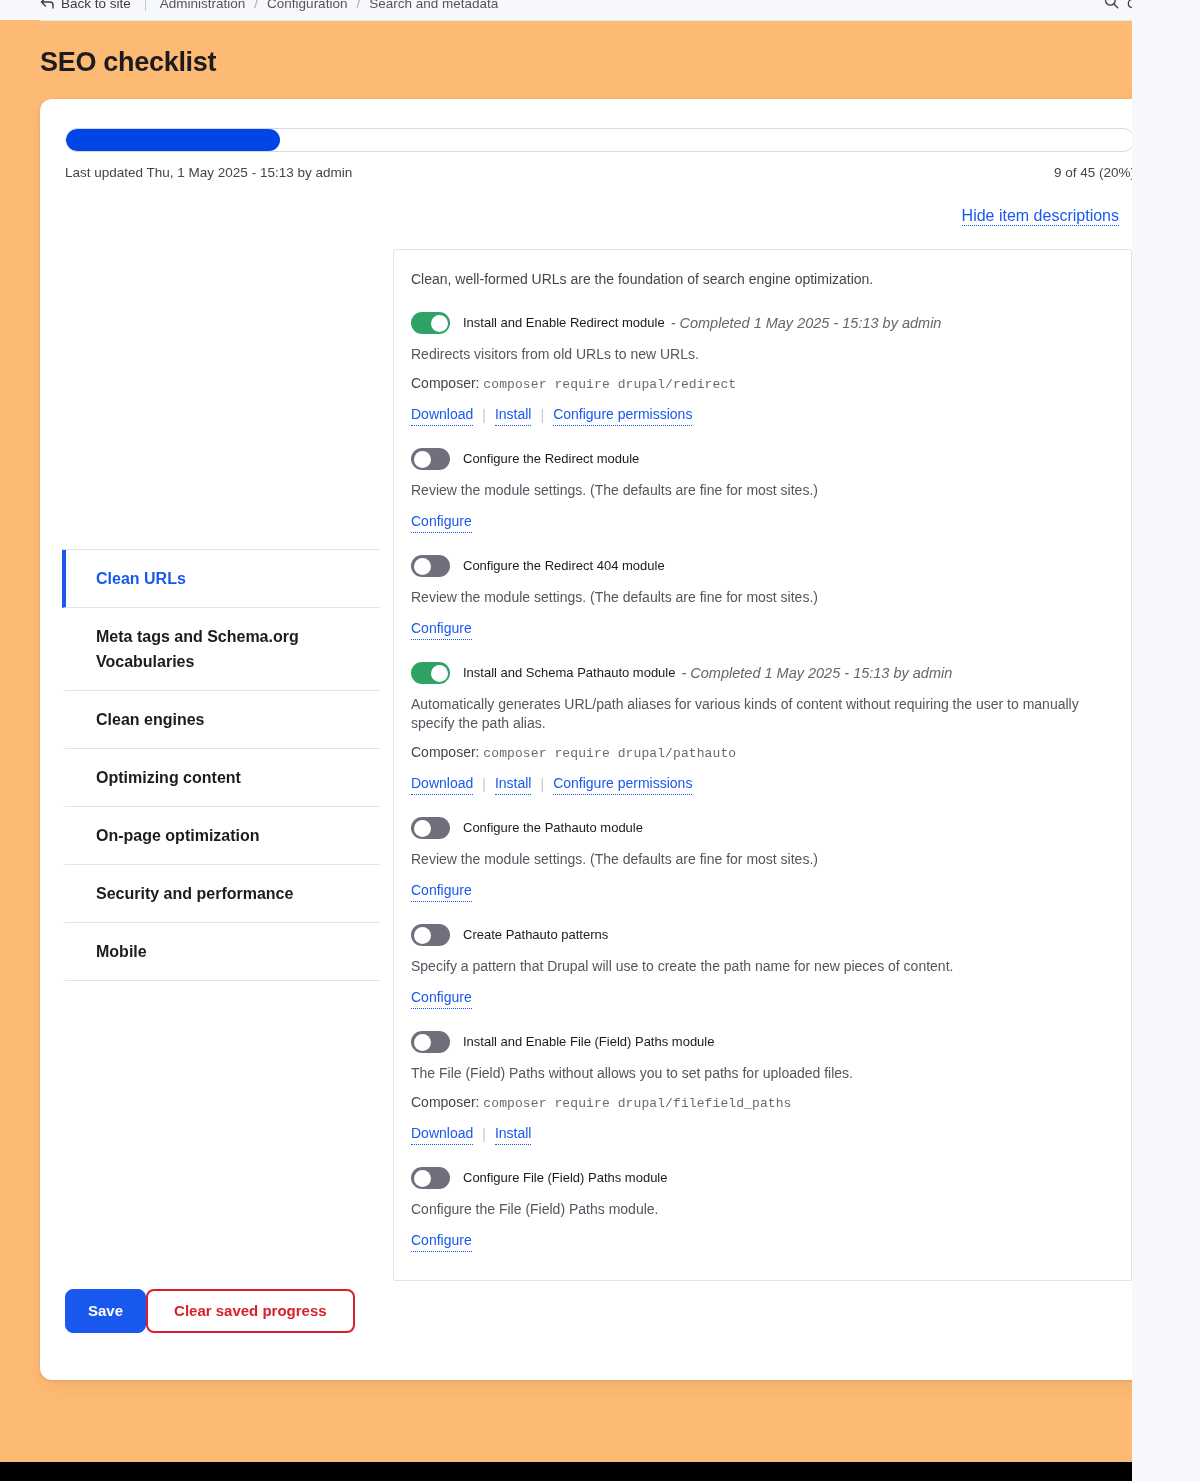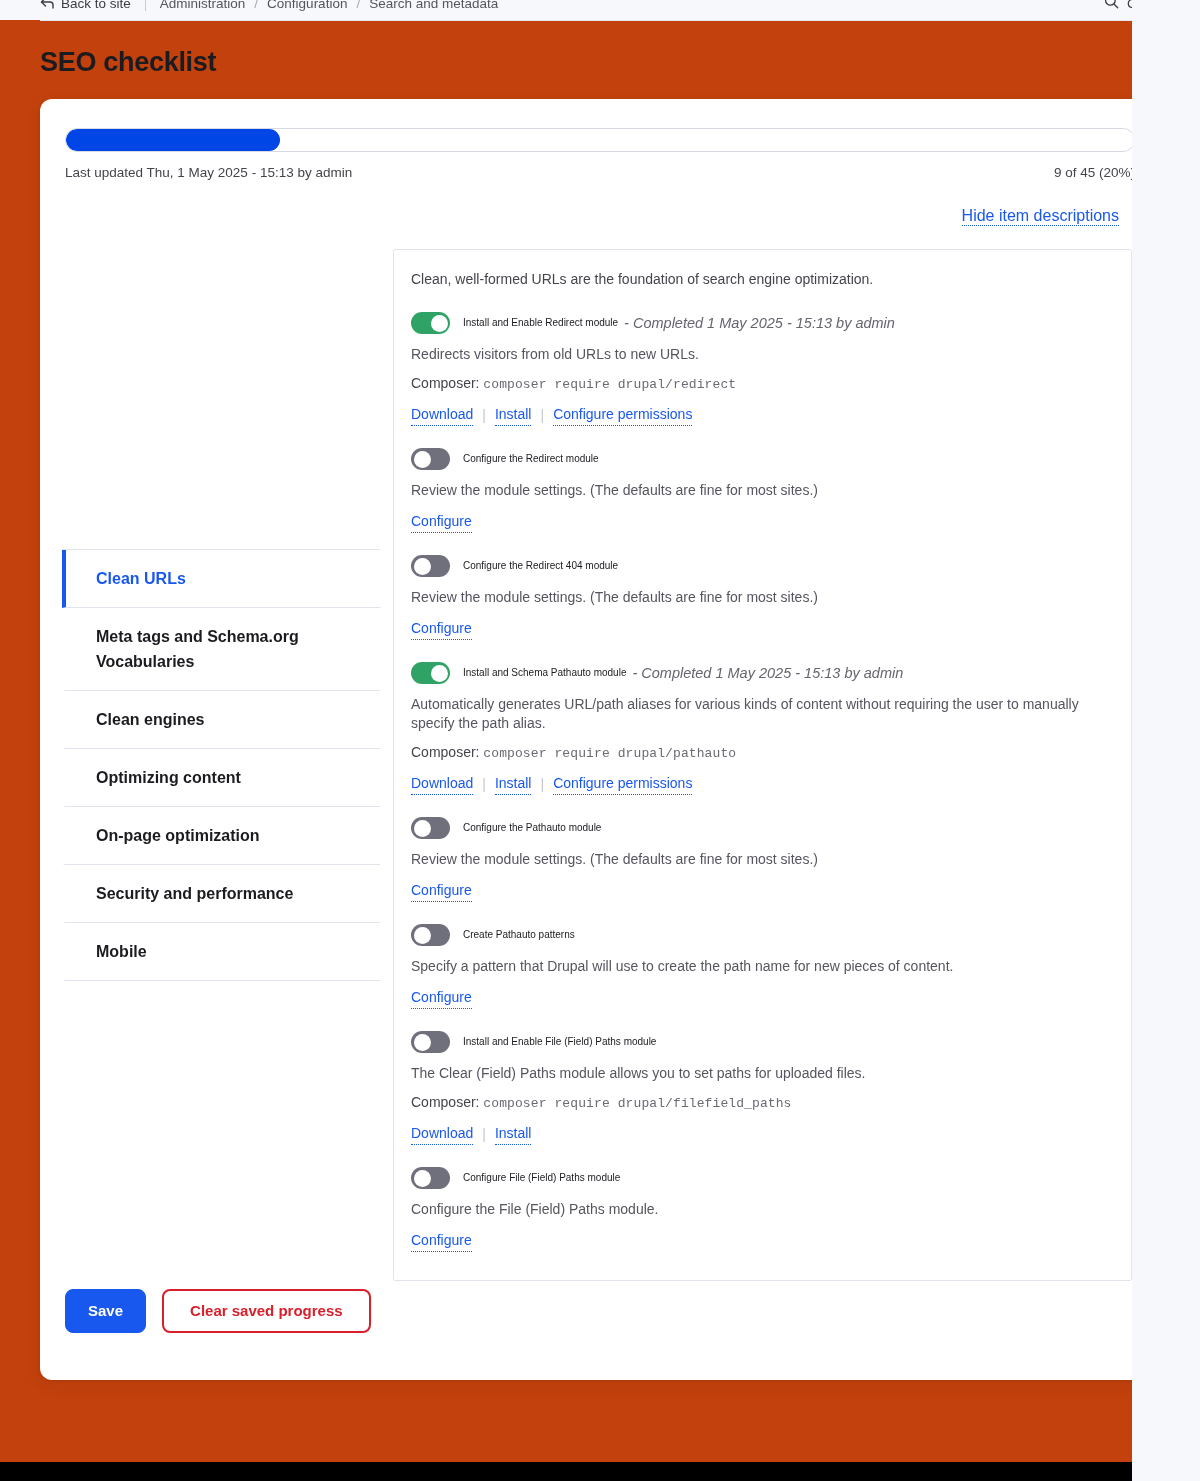--- a/index.html
+++ b/index.html
@@ -10,21 +10,21 @@
     background: #f7f8fc;
     font-family: "Liberation Sans", sans-serif;
     -webkit-font-smoothing: antialiased;
   }
 
   .page {
     position: relative;
     width: 1132px;
     height: 1481px;
     overflow: hidden;
-    background: #c2410c;
+    background: #fdba74;
   }
 
   
   .topbar {
     position: absolute;
     top: -14px;
     left: 0;
     width: 1200px;
     height: 34px;
     display: flex;
@@ -233,21 +233,21 @@
     height: 17px;
     border-radius: 50%;
     background: #ffffff;
   }
   .toggle.on { background: #2fa265; }
   .toggle.on .knob { right: 2.5px; }
   .toggle.off { background: #70707c; }
   .toggle.off .knob { left: 2.5px; }
 
   .item-title {
-    font-size: 10px;
+    font-size: 13px;
     line-height: 22px;
     color: #1b1b20;
   }
   .item-completed {
     font-size: 14.5px;
     line-height: 22px;
     font-style: italic;
     color: #65656f;
     margin-left: 6px;
   }
@@ -286,21 +286,21 @@
     color: #c3c6d0;
   }
 
   
   .actions {
     position: absolute;
     left: 25px;
     top: 1190px;
     display: flex;
     align-items: center;
-    gap: 16px;
+    gap: 0;
   }
   .btn {
     font-family: "Liberation Sans", sans-serif;
     font-size: 15px;
     font-weight: 700;
     line-height: 20px;
     border-radius: 8px;
     cursor: pointer;
   }
   .btn-primary {
@@ -476,21 +476,21 @@
                 <a class="dotted-link">Configure</a>
               </div>
             </div>
             <div class="item">
               <div class="item-head">
                 <span class="toggle off">
                   <span class="knob"></span>
                 </span>
                 <span class="item-title">Install and Enable File (Field) Paths module</span>
               </div>
-              <p class="item-desc">The Clear (Field) Paths module allows you to set paths for uploaded files.</p>
+              <p class="item-desc">The File (Field) Paths without allows you to set paths for uploaded files.</p>
               <div class="item-composer"><span>Composer:</span> <code>composer require drupal/filefield_paths</code></div>
               <div class="item-links">
                 <a class="dotted-link">Download</a>
                 <span class="sep">|</span>
                 <a class="dotted-link">Install</a>
               </div>
             </div>
             <div class="item">
               <div class="item-head">
                 <span class="toggle off">

